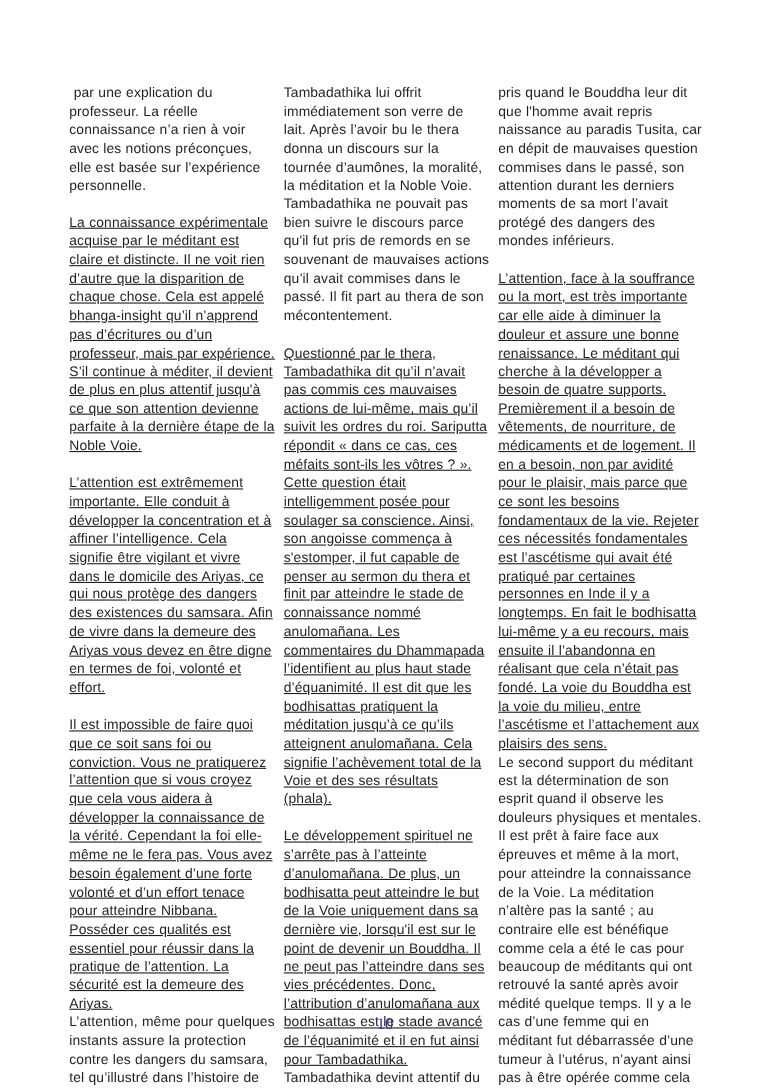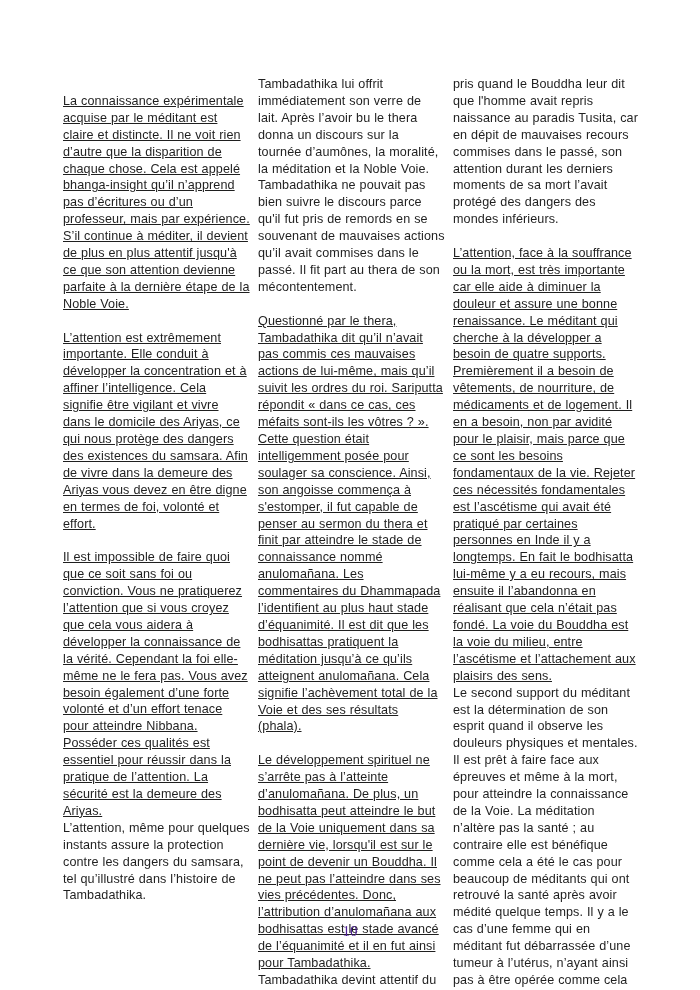--- a/index.html
+++ b/index.html
@@ -56,36 +56,37 @@
     color: #4c1d95;
   }
 </style>
 </head>
 <body>
 
 <div class="page">
   <div class="text-block">
 
     <div class="column">
+      <p class="para indent-sm">par une explication du professeur. La réelle connaissance n’a rien à voir avec les notions préconçues, elle est basée sur l’expérience personnelle.</p>
       <p class="para spaced">La connaissance expérimentale acquise par le méditant est claire et distincte. Il ne voit rien d’autre que la disparition de chaque chose. Cela est appelé bhanga-insight qu’il n’apprend pas d’écritures ou d’un professeur, mais par expérience. S’il continue à méditer, il devient de plus en plus attentif jusqu'à ce que son attention devienne parfaite à la dernière étape de la Noble Voie.</p>
       <p class="para spaced">L’attention est extrêmement importante. Elle conduit à développer la concentration et à affiner l’intelligence. Cela signifie être vigilant et vivre dans le domicile des Ariyas, ce qui nous protège des dangers des existences du samsara. Afin de vivre dans la demeure des Ariyas vous devez en être digne en termes de foi, volonté et effort.</p>
       <p class="para spaced">Il est impossible de faire quoi que ce soit sans foi ou conviction. Vous ne pratiquerez l’attention que si vous croyez que cela vous aidera à développer la connaissance de la vérité. Cependant la foi elle-même ne le fera pas. Vous avez besoin également d’une forte volonté et d’un effort tenace pour atteindre Nibbana. Posséder ces qualités est essentiel pour réussir dans la pratique de l’attention. La sécurité est la demeure des Ariyas.</p>
       <p class="para">L’attention, même pour quelques instants assure la protection contre les dangers du samsara, tel qu’illustré dans l’histoire de Tambadathika.</p>
 
     </div>
 
     <div class="column">
       <p class="para">Tambadathika lui offrit immédiatement son verre de lait. Après l’avoir bu le thera donna un discours sur la tournée d’aumônes, la moralité, la méditation et la Noble Voie. Tambadathika ne pouvait pas bien suivre le discours parce qu'il fut pris de remords en se souvenant de mauvaises actions qu’il avait commises dans le passé. Il fit part au thera de son mécontentement.</p>
       <p class="para spaced">Questionné par le thera, Tambadathika dit qu’il n’avait pas commis ces mauvaises actions de lui-même, mais qu’il suivit les ordres du roi. Sariputta répondit « dans ce cas, ces méfaits sont-ils les vôtres ? ». Cette question était intelligemment posée pour soulager sa conscience. Ainsi, son angoisse commença à s'estomper, il fut capable de penser au sermon du thera et finit par atteindre le stade de connaissance nommé anulomañana. Les commentaires du Dhammapada l’identifient au plus haut stade d’équanimité. Il est dit que les bodhisattas pratiquent la méditation jusqu’à ce qu’ils atteignent anulomañana. Cela signifie l’achèvement total de la Voie et des ses résultats (phala).</p>
       <p class="para spaced">Le développement spirituel ne s’arrête pas à l’atteinte d’anulomañana. De plus, un bodhisatta peut atteindre le but de la Voie uniquement dans sa dernière vie, lorsqu'il est sur le point de devenir un Bouddha. Il ne peut pas l’atteindre dans ses vies précédentes. Donc, l’attribution d’anulomañana aux bodhisattas est le stade avancé de l’équanimité et il en fut ainsi pour Tambadathika.</p>
       <p class="para">Tambadathika devint attentif du fait de son expérience spirituelle. Bien avant cela, il fut tué par une vache. Sa mort devint un sujet de conversation pour les moines. Ils furent très sur-</p>
     </div>
 
     <div class="column">
-      <p class="para">pris quand le Bouddha leur dit que l'homme avait repris naissance au paradis Tusita, car en dépit de mauvaises recours commises dans le passé, son attention durant les derniers moments de sa mort l’avait protégé des dangers des mondes inférieurs.</p>
+      <p class="para">pris quand le Bouddha leur dit que l'homme avait repris naissance au paradis Tusita, car en dépit de mauvaises question commises dans le passé, son attention durant les derniers moments de sa mort l’avait protégé des dangers des mondes inférieurs.</p>
       <p class="para spaced">L’attention, face à la souffrance ou la mort, est très importante car elle aide à diminuer la douleur et assure une bonne renaissance. Le méditant qui cherche à la développer a besoin de quatre supports. Premièrement il a besoin de vêtements, de nourriture, de médicaments et de logement. Il en a besoin, non par avidité pour le plaisir, mais parce que ce sont les besoins fondamentaux de la vie. Rejeter ces nécessités fondamentales est l’ascétisme qui avait été pratiqué par certaines personnes en Inde il y a longtemps. En fait le bodhisatta lui-même y a eu recours, mais ensuite il l’abandonna en réalisant que cela n’était pas fondé. La voie du Bouddha est la voie du milieu, entre l’ascétisme et l’attachement aux plaisirs des sens.</p>
       <p class="para">Le second support du méditant est la détermination de son esprit quand il observe les douleurs physiques et mentales. Il est prêt à faire face aux épreuves et même à la mort, pour atteindre la connaissance de la Voie. La méditation n’altère pas la santé ; au contraire elle est bénéfique comme cela a été le cas pour beaucoup de méditants qui ont retrouvé la santé après avoir médité quelque temps. Il y a le cas d’une femme qui en méditant fut débarrassée d’une tumeur à l’utérus, n’ayant ainsi pas à être opérée comme cela lui avait été conseillé par son médecin.</p>
 
     </div>
 
   </div>
 
   <div class="page-number">10</div>
 </div>
 

